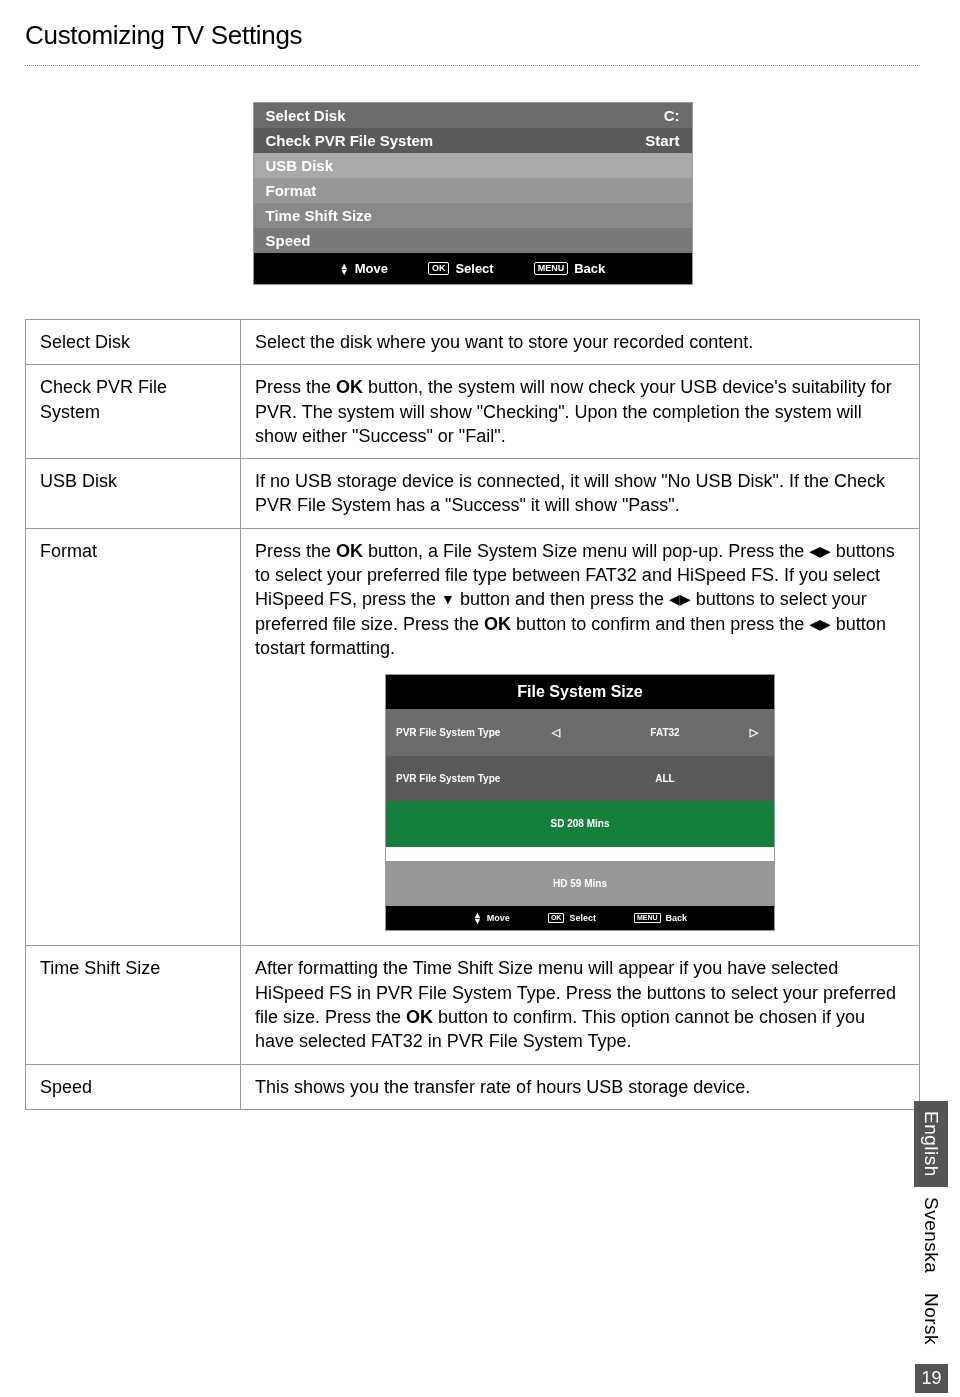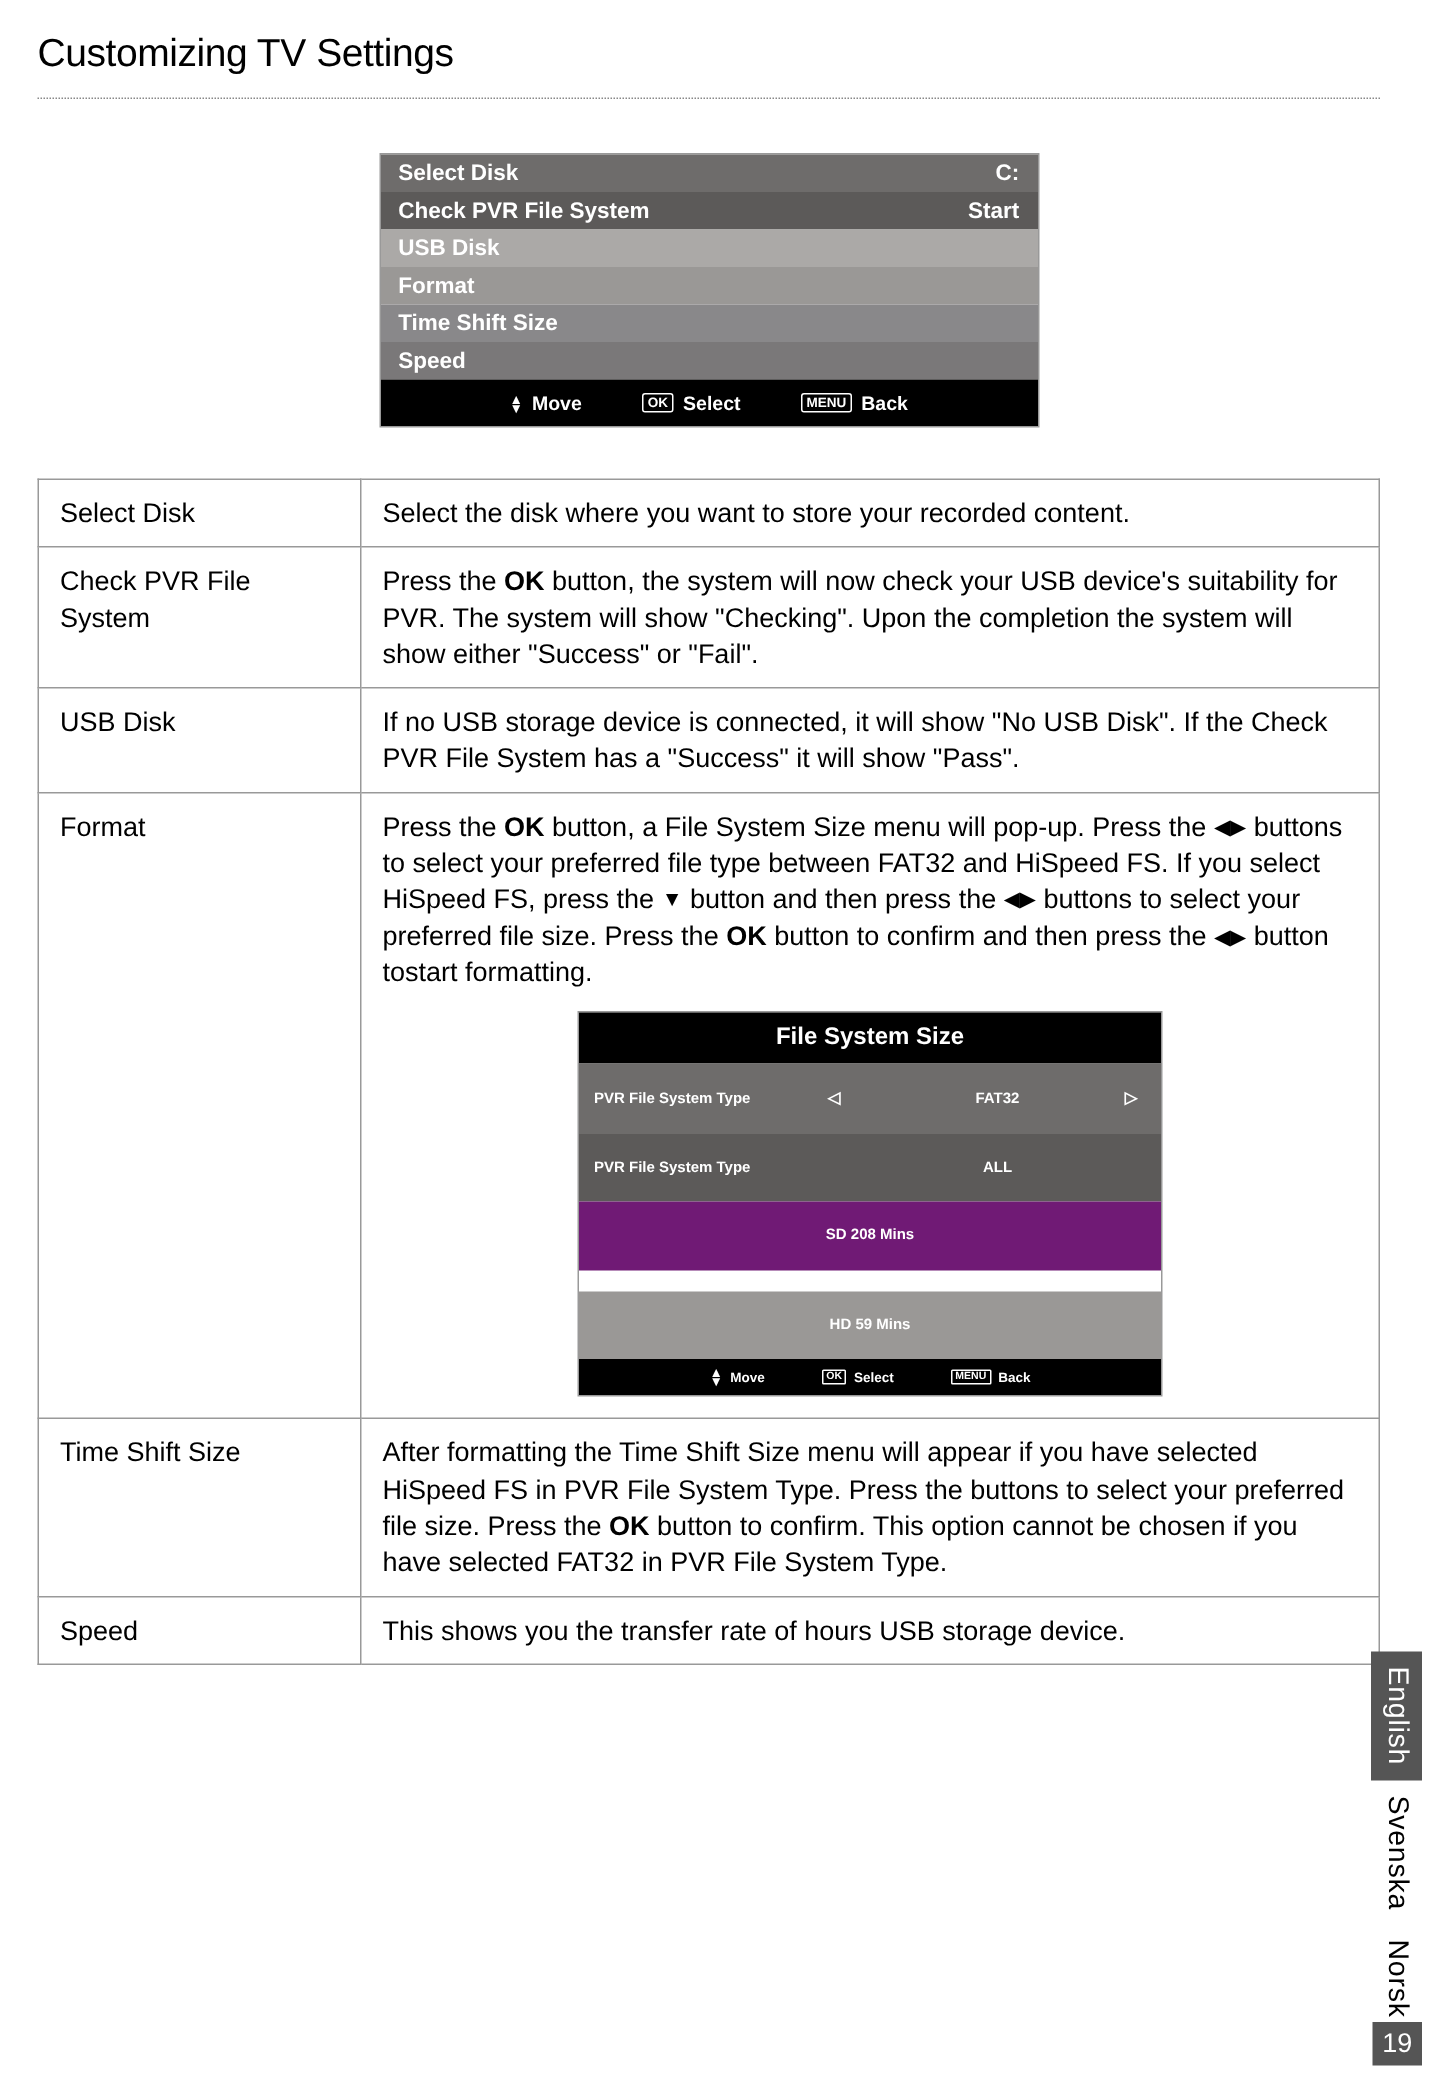--- a/index.html
+++ b/index.html
@@ -127,21 +127,21 @@
     font-size: 10px;
     color: #fff;
     font-weight: bold;
   }
   .ui-panel-small .left-label { flex: 0 0 150px; }
   .ui-panel-small .arrow-l, .ui-panel-small .arrow-r { flex: 0 0 20px; text-align:center; font-size:11px; }
   .ui-panel-small .value { flex: 1; text-align: center; padding-left: 20px; }
   .ui-panel-small .center-val { flex: 1; text-align:center; }
   .ui-panel-small .rowA { background: #6e6c6b; }
   .ui-panel-small .rowB { background: #5c5a59; }
-  .ui-panel-small .rowC { background: #701a75; justify-content: center; }
+  .ui-panel-small .rowC { background: #15803d; justify-content: center; }
   .ui-panel-small .rowD { background: #9a9896; margin-top: 14px; }
   .ui-panel-small .panel-footer {
     background: #000;
     color: #fff;
     display:flex;
     align-items:center;
     justify-content:center;
     gap:5px;
     font-size: 9px;
     font-weight:bold;
@@ -174,21 +174,21 @@
     letter-spacing: 0.5px;
   }
   .side-tab.active {
     background: #555;
     color: #fff;
   }
 
   .page-num {
     position: absolute;
     right: 12px;
-    bottom: 20px;
+    bottom: 4px;
     background: #555;
     color: #fff;
     font-size: 18px;
     width: 33px;
     padding: 4px 0;
     text-align:center;
   }
 </style>
 </head>
 <body>

